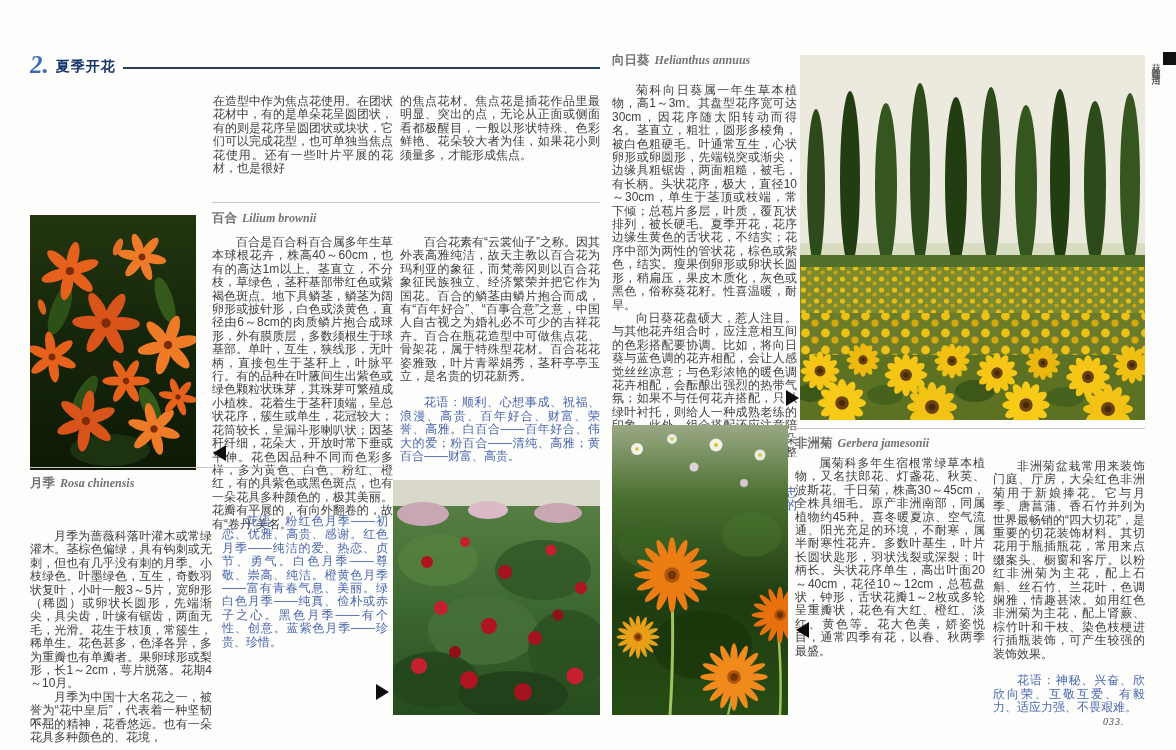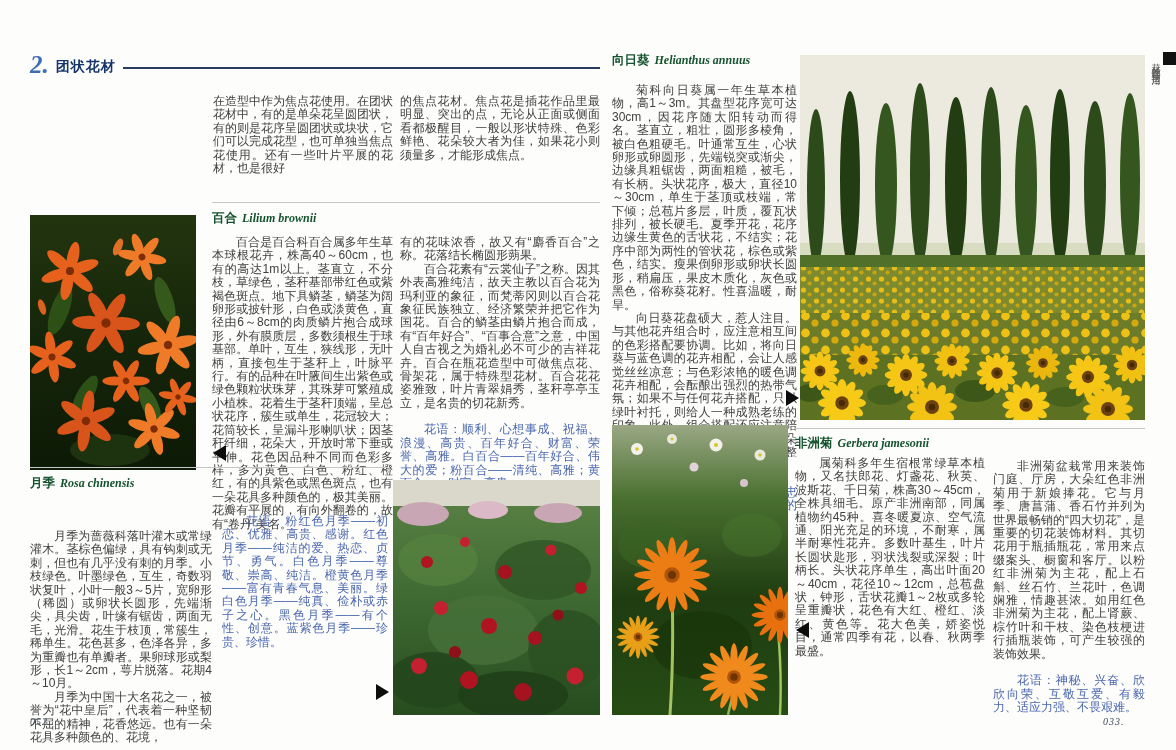--- a/index.html
+++ b/index.html
@@ -14,21 +14,21 @@
   .htitle{font-size:14px;font-weight:bold;color:#16356b;letter-spacing:1px;padding-top:4px}
   .hline{flex:1;height:2px;background:#2a3c60;margin-top:6px}
 
   
   .copy{font-size:12px;line-height:13.4px;text-align:justify;color:#404040}
   .copy p{text-indent:2em}
   .copy p.noindent{text-indent:0}
   .lang{color:#4a66ad;margin-top:13px}
 
   
-  .sec-title{font-size:12.5px;font-weight:bold;color:#14532d;white-space:nowrap}
+  .sec-title{font-size:12.5px;font-weight:bold;color:#737373;white-space:nowrap}
   .sec-title .latin{font-family:"Liberation Serif",serif;font-style:italic;font-size:12px;font-weight:bold;margin-left:5px}
   .rule{height:1px;background:#c6c6c6}
 
   
   .tri-l{width:0;height:0;border-top:8px solid transparent;border-bottom:8px solid transparent;border-right:13px solid #0d0d0d}
   .tri-r{width:0;height:0;border-top:8px solid transparent;border-bottom:8px solid transparent;border-left:13px solid #0d0d0d}
 
   .photo{overflow:hidden}
   .photo svg{display:block}
 
@@ -37,21 +37,21 @@
   .side-tab-marker{width:13px;height:13px;background:#111}
   .side-tab-text{writing-mode:vertical-rl;font-size:9px;letter-spacing:2px;color:#5a5a5a;line-height:12px}
 </style>
 </head>
 <body>
 
 <div class="spread">
 
   <div class="abs header" style="left:30px;top:52px;width:570px">
     <span class="hnum">2.</span>
-    <span class="htitle">团状花材</span>
+    <span class="htitle">夏季开花</span>
     <div class="hline"></div>
   </div>
 
   <div class="abs copy" style="left:213px;top:95px;width:180px">
     <p class="noindent">在造型中作为焦点花使用。在团状花材中，有的是单朵花呈圆团状，有的则是花序呈圆团状或块状，它们可以完成花型，也可单独当焦点花使用。还有一些叶片平展的花材，也是很好</p>
   </div>
   <div class="abs copy" style="left:400px;top:95px;width:200px">
     <p class="noindent">的焦点花材。焦点花是插花作品里最明显、突出的点，无论从正面或侧面看都极醒目，一般以形状特殊、色彩鲜艳、花朵较大者为佳，如果花小则须量多，才能形成焦点。</p>
   </div>
 
@@ -114,21 +114,20 @@
   </div>
 
   <div class="abs rule" style="left:212px;top:202px;width:388px"></div>
   <div class="abs sec-title" style="left:212px;top:210px">
     <span>百合</span><span class="latin">Lilium brownii</span>
   </div>
   <div class="abs copy" style="left:212px;top:236px;width:181px">
     <p>百合是百合科百合属多年生草本球根花卉，株高40～60cm，也有的高达1m以上。茎直立，不分枝，草绿色，茎秆基部带红色或紫褐色斑点。地下具鳞茎，鳞茎为阔卵形或披针形，白色或淡黄色，直径由6～8cm的肉质鳞片抱合成球形，外有膜质层，多数须根生于球基部。单叶，互生，狭线形，无叶柄，直接包生于茎秆上，叶脉平行。有的品种在叶腋间生出紫色或绿色颗粒状珠芽，其珠芽可繁殖成小植株。花着生于茎秆顶端，呈总状花序，簇生或单生，花冠较大；花筒较长，呈漏斗形喇叭状；因茎秆纤细，花朵大，开放时常下垂或平伸。花色因品种不同而色彩多样，多为黄色、白色、粉红、橙红，有的具紫色或黑色斑点，也有一朵花具多种颜色的，极其美丽。花瓣有平展的，有向外翻卷的，故有“卷丹”美名。</p>
   </div>
   <div class="abs copy" style="left:400px;top:236px;width:200px">
-    <p class="noindent">有的花味浓香，故又有“麝香百合”之称。花落结长椭圆形蒴果。</p>
     <p>百合花素有“云裳仙子”之称。因其外表高雅纯洁，故天主教以百合花为玛利亚的象征，而梵蒂冈则以百合花象征民族独立、经济繁荣并把它作为国花。百合的鳞茎由鳞片抱合而成，有“百年好合”、“百事合意”之意，中国人自古视之为婚礼必不可少的吉祥花卉。百合在瓶花造型中可做焦点花、骨架花，属于特殊型花材。百合花花姿雅致，叶片青翠娟秀，茎秆亭亭玉立，是名贵的切花新秀。</p>
     <p class="lang">花语：顺利、心想事成、祝福、浪漫、高贵、百年好合、财富、荣誉、高雅。白百合——百年好合、伟大的爱；粉百合——清纯、高雅；黄百合——财富、高贵。</p>
   </div>
   <div class="abs tri-l" style="left:213px;top:445px"></div>
 
   <div class="abs rule" style="left:30px;top:467px;width:358px"></div>
   <div class="abs sec-title" style="left:30px;top:475px">
     <span>月季</span><span class="latin">Rosa chinensis</span>
   </div>
   <div class="abs copy" style="left:30px;top:530px;width:182px">

